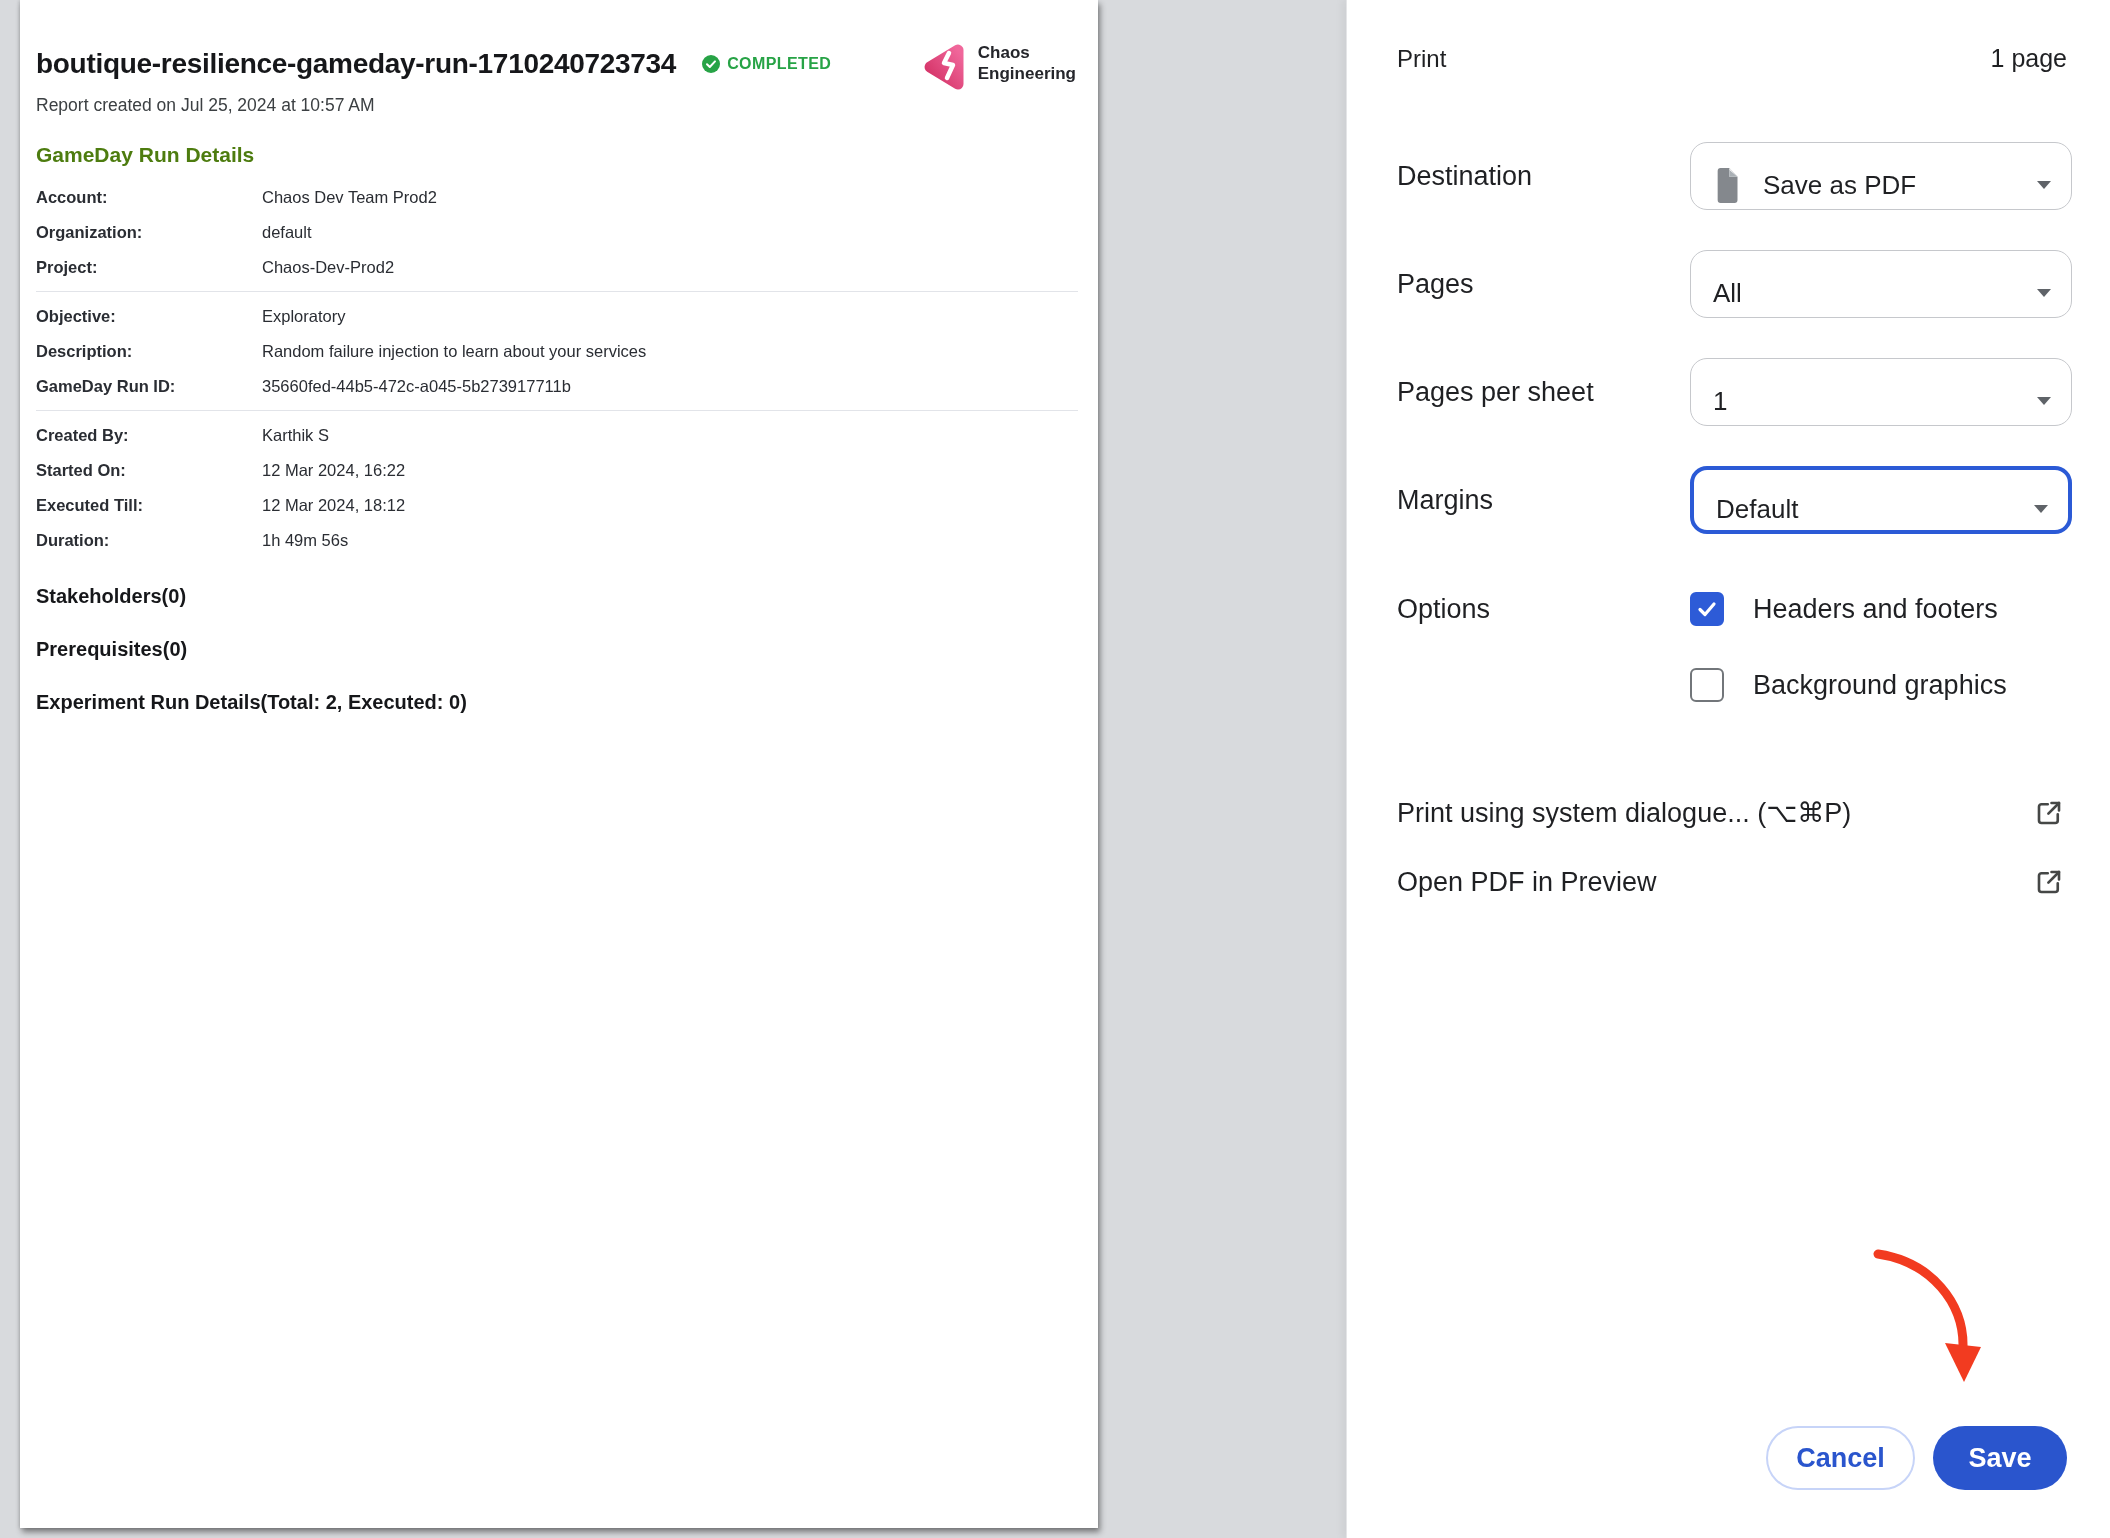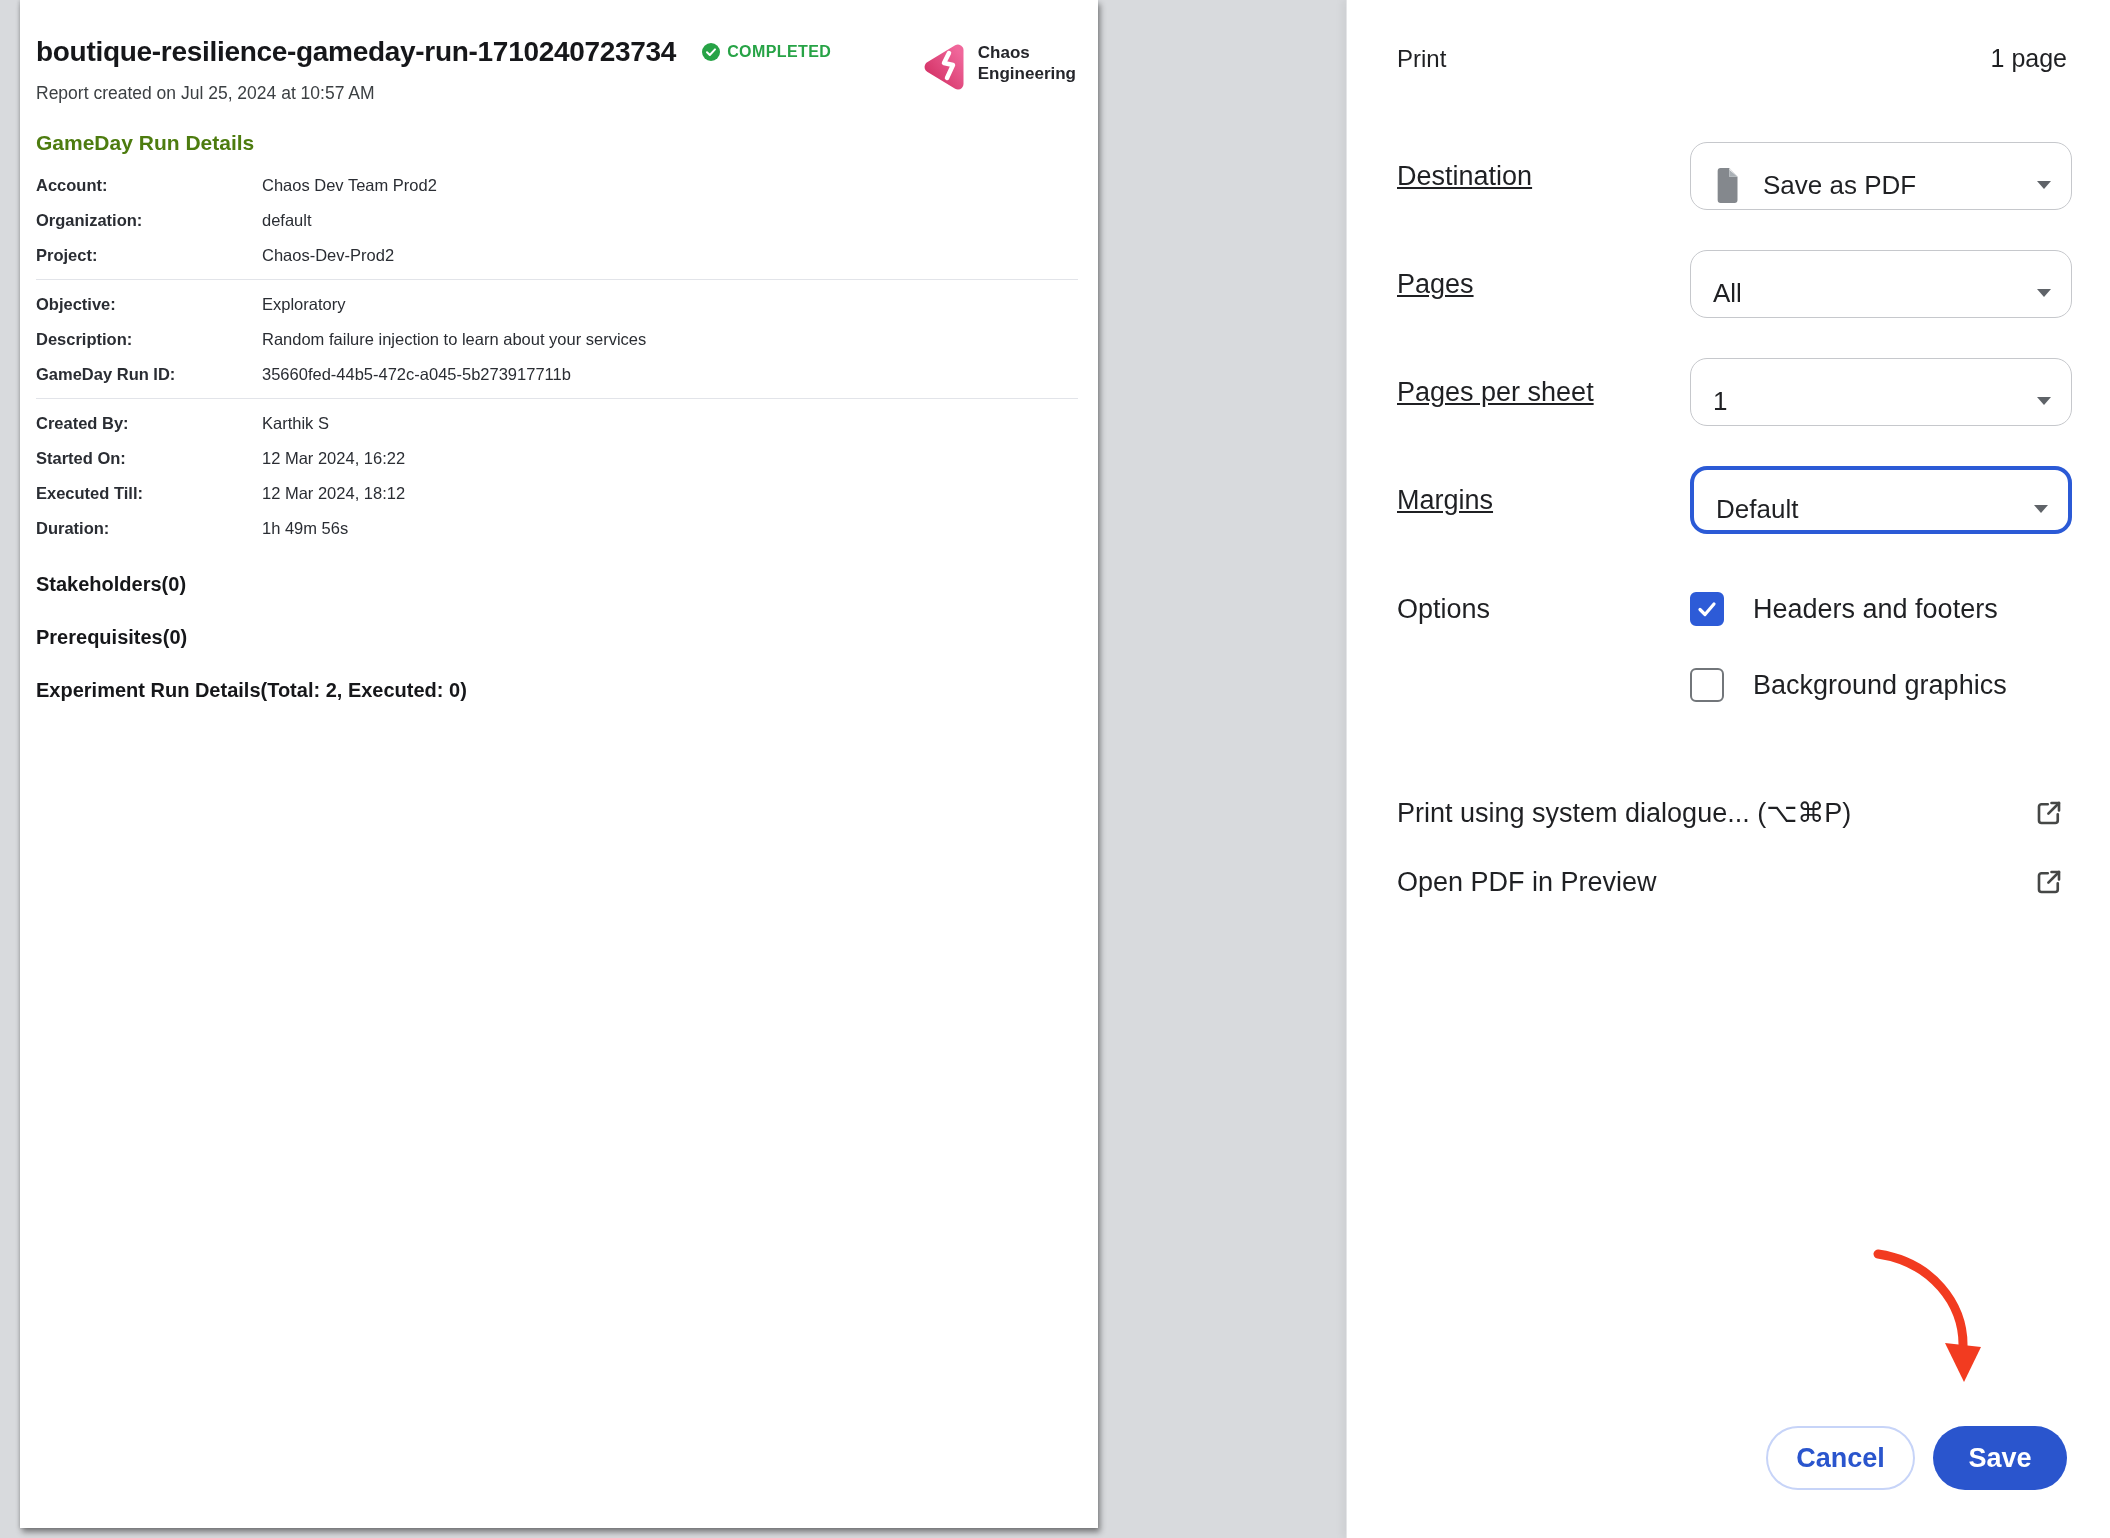--- a/index.html
+++ b/index.html
@@ -5,21 +5,21 @@
   * { margin:0; padding:0; box-sizing:border-box; }
   html,body { width:2110px; height:1538px; overflow:hidden; background:#fff;
     font-family:"Liberation Sans","DejaVu Sans",sans-serif; color:#1f2124; }
   .stage { position:relative; width:2110px; height:1538px; }
 
   
   .preview-area { position:absolute; left:0; top:0; width:1346px; height:1538px;
     background:#d8dadd; }
   .page { position:absolute; left:20px; top:0; width:1078px; height:1528px;
     background:#ffffff; box-shadow:2px 4px 6px rgba(0,0,0,.45), -1px 0 3px rgba(0,0,0,.12);
-    padding:36px 20px 0 16px; }
+    padding:48px 20px 0 16px; }
 
   .title-row { display:flex; align-items:center; }
   .doc-title { font-size:28px; font-weight:700; color:#16171a; letter-spacing:-0.3px; }
   .status { display:flex; align-items:center; margin-left:26px; }
   .status-icon { width:18px; height:18px; margin-right:7px; display:inline-flex; }
   .status-label { font-size:16px; font-weight:700; color:#27a346; letter-spacing:.4px; }
   .doc-subtitle { margin-top:15px; font-size:17.5px; color:#3c4043; }
 
   .logo { position:absolute; right:22px; top:42px; display:flex; align-items:flex-start; }
   .logo-mark { width:48px; height:50px; display:inline-flex; }
@@ -37,21 +37,21 @@
   
   .panel { position:absolute; left:1346px; top:0; width:764px; height:1538px; background:#fff;
     border-left:1px solid #e4e5e7; box-shadow:-4px 0 8px rgba(0,0,0,.05); }
   .panel-header { position:absolute; top:44px; left:50px; right:43px; display:flex;
     justify-content:space-between; align-items:baseline; }
   .panel-title { font-size:24px; color:#1f2023; font-weight:400; }
   .page-count { font-size:25px; color:#1f2023; }
 
   .prow { position:absolute; left:0; width:100%; }
   .prow-label { position:absolute; left:50px; top:0; height:68px; line-height:68px;
-    font-size:27px; color:#1f2023;text-decoration:underline; }
+    font-size:27px; color:#1f2023; }
   .control { position:absolute; left:343px; top:0; width:382px; height:68px;
     border:1.5px solid #c6c8cc; border-radius:17px; background:#fff;
     display:flex; align-items:center; padding:18px 20px 0 22px; cursor:pointer; }
   .control .control-value { font-size:26px; color:#1f2023; }
   .control.focused { border:4px solid #2b5ad6; }
   .caret { margin-left:auto; width:0; height:0; border-left:7px solid transparent;
     border-right:7px solid transparent; border-top:8px solid #5f6368; }
   .file-icon { width:28px; height:37px; margin-right:22px; display:inline-flex; flex:0 0 auto; }
 
   .row-dest  { top:142px; height:68px; }

